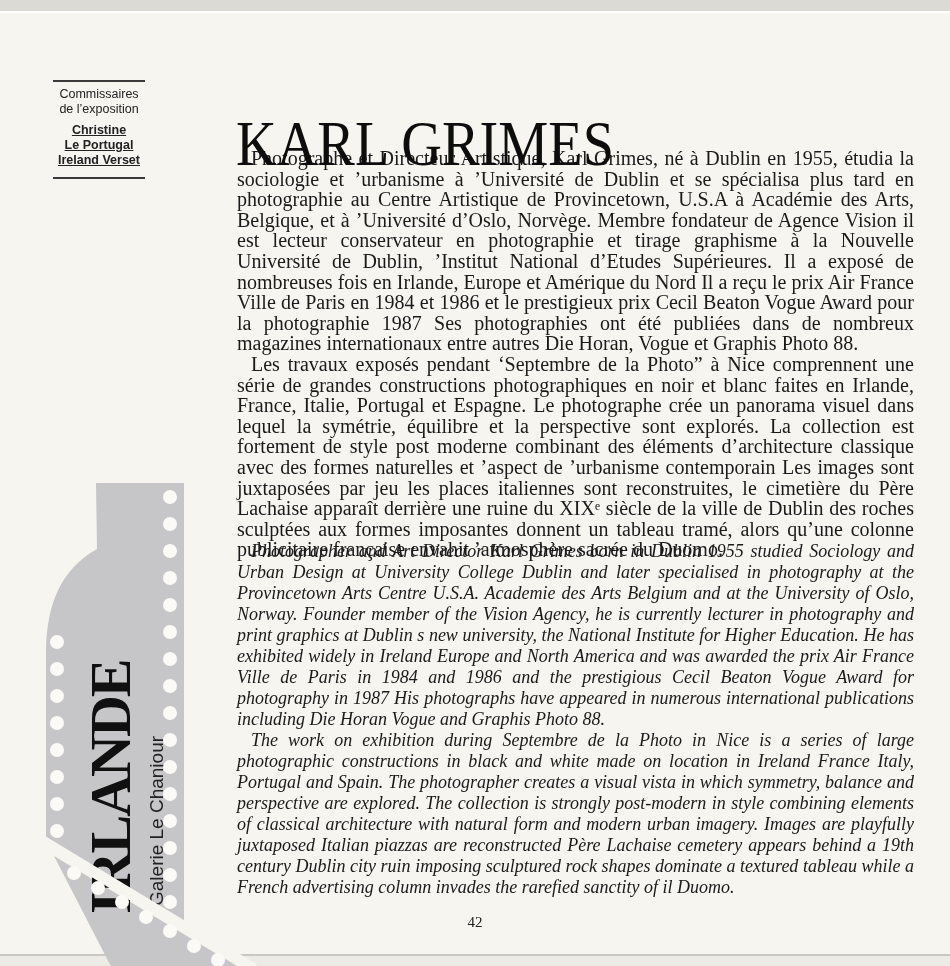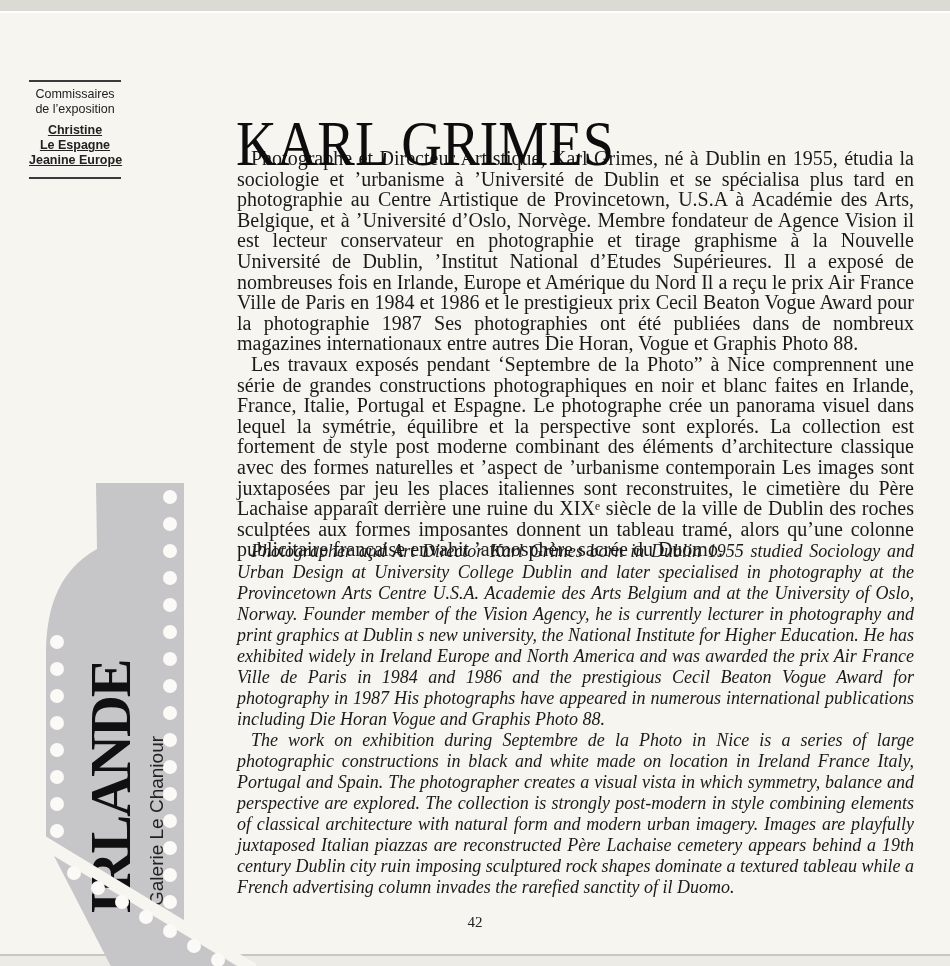--- a/index.html
+++ b/index.html
@@ -17,21 +17,21 @@
     position:absolute; top:0; left:0; right:0; height:11px;
     background:#dcdad5; border-bottom:2px solid #ffffff;
   }
   .scan-bottom {
     position:absolute; top:954px; left:0; right:0; height:12px;
     background:#edebe6; border-top:2px solid #c9c7c2;
   }
 
   
   .curators {
-    position:absolute; left:29px; top:80px; width:92px;
+    position:absolute; left:53px; top:80px; width:92px;
     border-top:2px solid #3a3a3a; border-bottom:2px solid #3a3a3a;
     padding:5px 0 9px;
     text-align:center;
     font-family:"Liberation Sans","DejaVu Sans",sans-serif;
     font-size:12.5px; line-height:15px; color:#222;
     z-index:3;
   }
   .curators .names { font-weight:bold; margin-top:6px; }
   .curators .names div { white-space:nowrap;text-decoration:underline; }
 
@@ -110,22 +110,22 @@
       <circle cx="194" cy="946" r="7"></circle>
     <circle cx="218" cy="960" r="7"></circle>
   </g>
 </svg>
 
 <div class="curators">
   <div>Commissaires</div>
   <div>de l’exposition</div>
   <div class="names">
     <div>Christine</div>
-    <div>Le Espagne</div>
-    <div>Jeanine Europe</div>
+    <div>Le Portugal</div>
+    <div>Ireland Verset</div>
   </div>
 </div>
 
 <h1 class="title">KARL GRIMES</h1>
 
 <div class="textcol fr">
   <p>Photographe et Directeur Artistique, Karl Grimes, né à Dublin en 1955, étudia la sociologie et ’urbanisme à ’Université de Dublin et se spécialisa plus tard en photographie au Centre Artistique de Provincetown, U.S.A à Académie des Arts, Belgique, et à ’Université d’Oslo, Norvège. Membre fondateur de Agence Vision il est lecteur conservateur en photographie et tirage graphisme à la Nouvelle Université de Dublin, ’Institut National d’Etudes Supérieures. Il a exposé de nombreuses fois en Irlande, Europe et Amérique du Nord Il a reçu le prix Air France Ville de Paris en 1984 et 1986 et le prestigieux prix Cecil Beaton Vogue Award pour la photographie 1987 Ses photographies ont été publiées dans de nombreux magazines internationaux entre autres Die Horan, Vogue et Graphis Photo 88.</p>
   <p>Les travaux exposés pendant ‘Septembre de la Photo” à Nice comprennent une série de grandes constructions photographiques en noir et blanc faites en Irlande, France, Italie, Portugal et Espagne. Le photographe crée un panorama visuel dans lequel la symétrie, équilibre et la perspective sont explorés. La collection est fortement de style post moderne combinant des éléments d’architecture classique avec des formes naturelles et ’aspect de ’urbanisme contemporain Les images sont juxtaposées par jeu les places italiennes sont reconstruites, le cimetière du Père Lachaise apparaît derrière une ruine du XIXᵉ siècle de la ville de Dublin des roches sculptées aux formes imposantes donnent un tableau tramé, alors qu’une colonne publicitaire française envahit ’atmosphère sacrée du Duomo.</p>
 </div>
 

